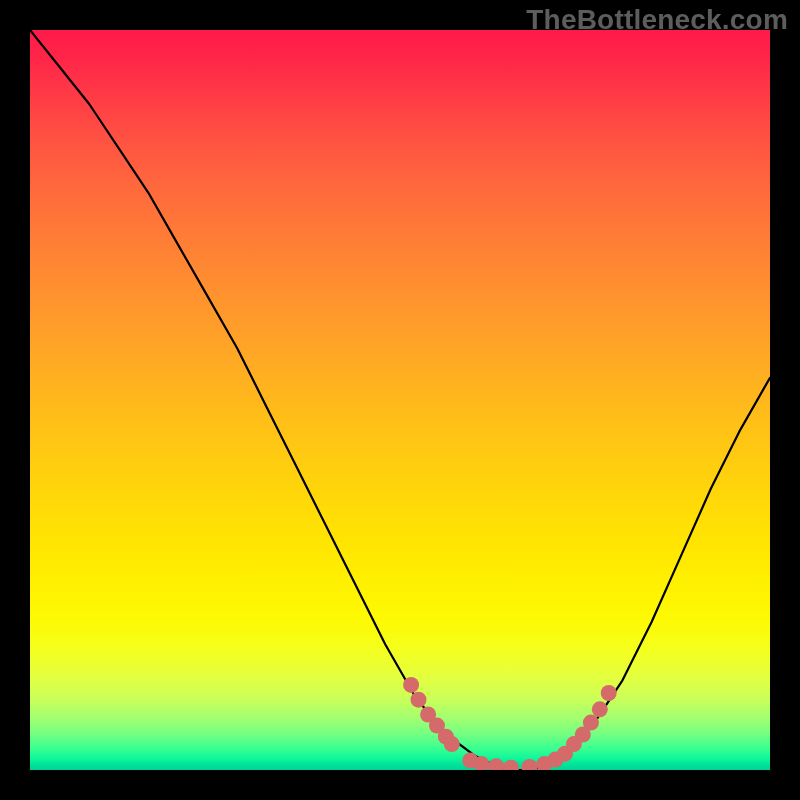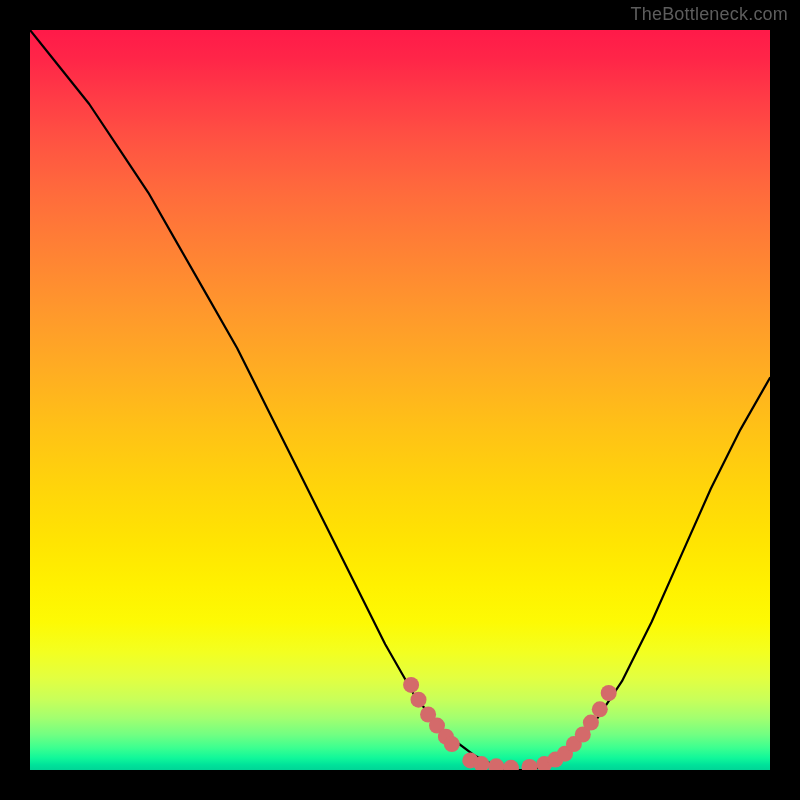--- a/index.html
+++ b/index.html
@@ -8,22 +8,22 @@
     position: relative;
     width: 800px;
     height: 800px;
     background: #000;
   }
   .attribution {
     position: absolute;
     top: 4px;
     right: 12px;
     font-family: Arial, Helvetica, sans-serif;
-    font-size: 18px;
-    font-weight: 400;
+    font-size: 28px;
+    font-weight: 700;
     color: #5d5d5d;
     letter-spacing: 0.2px;
   }
   .plot {
     position: absolute;
     top: 30px;
     left: 30px;
     width: 740px;
     height: 740px;
     overflow: hidden;

